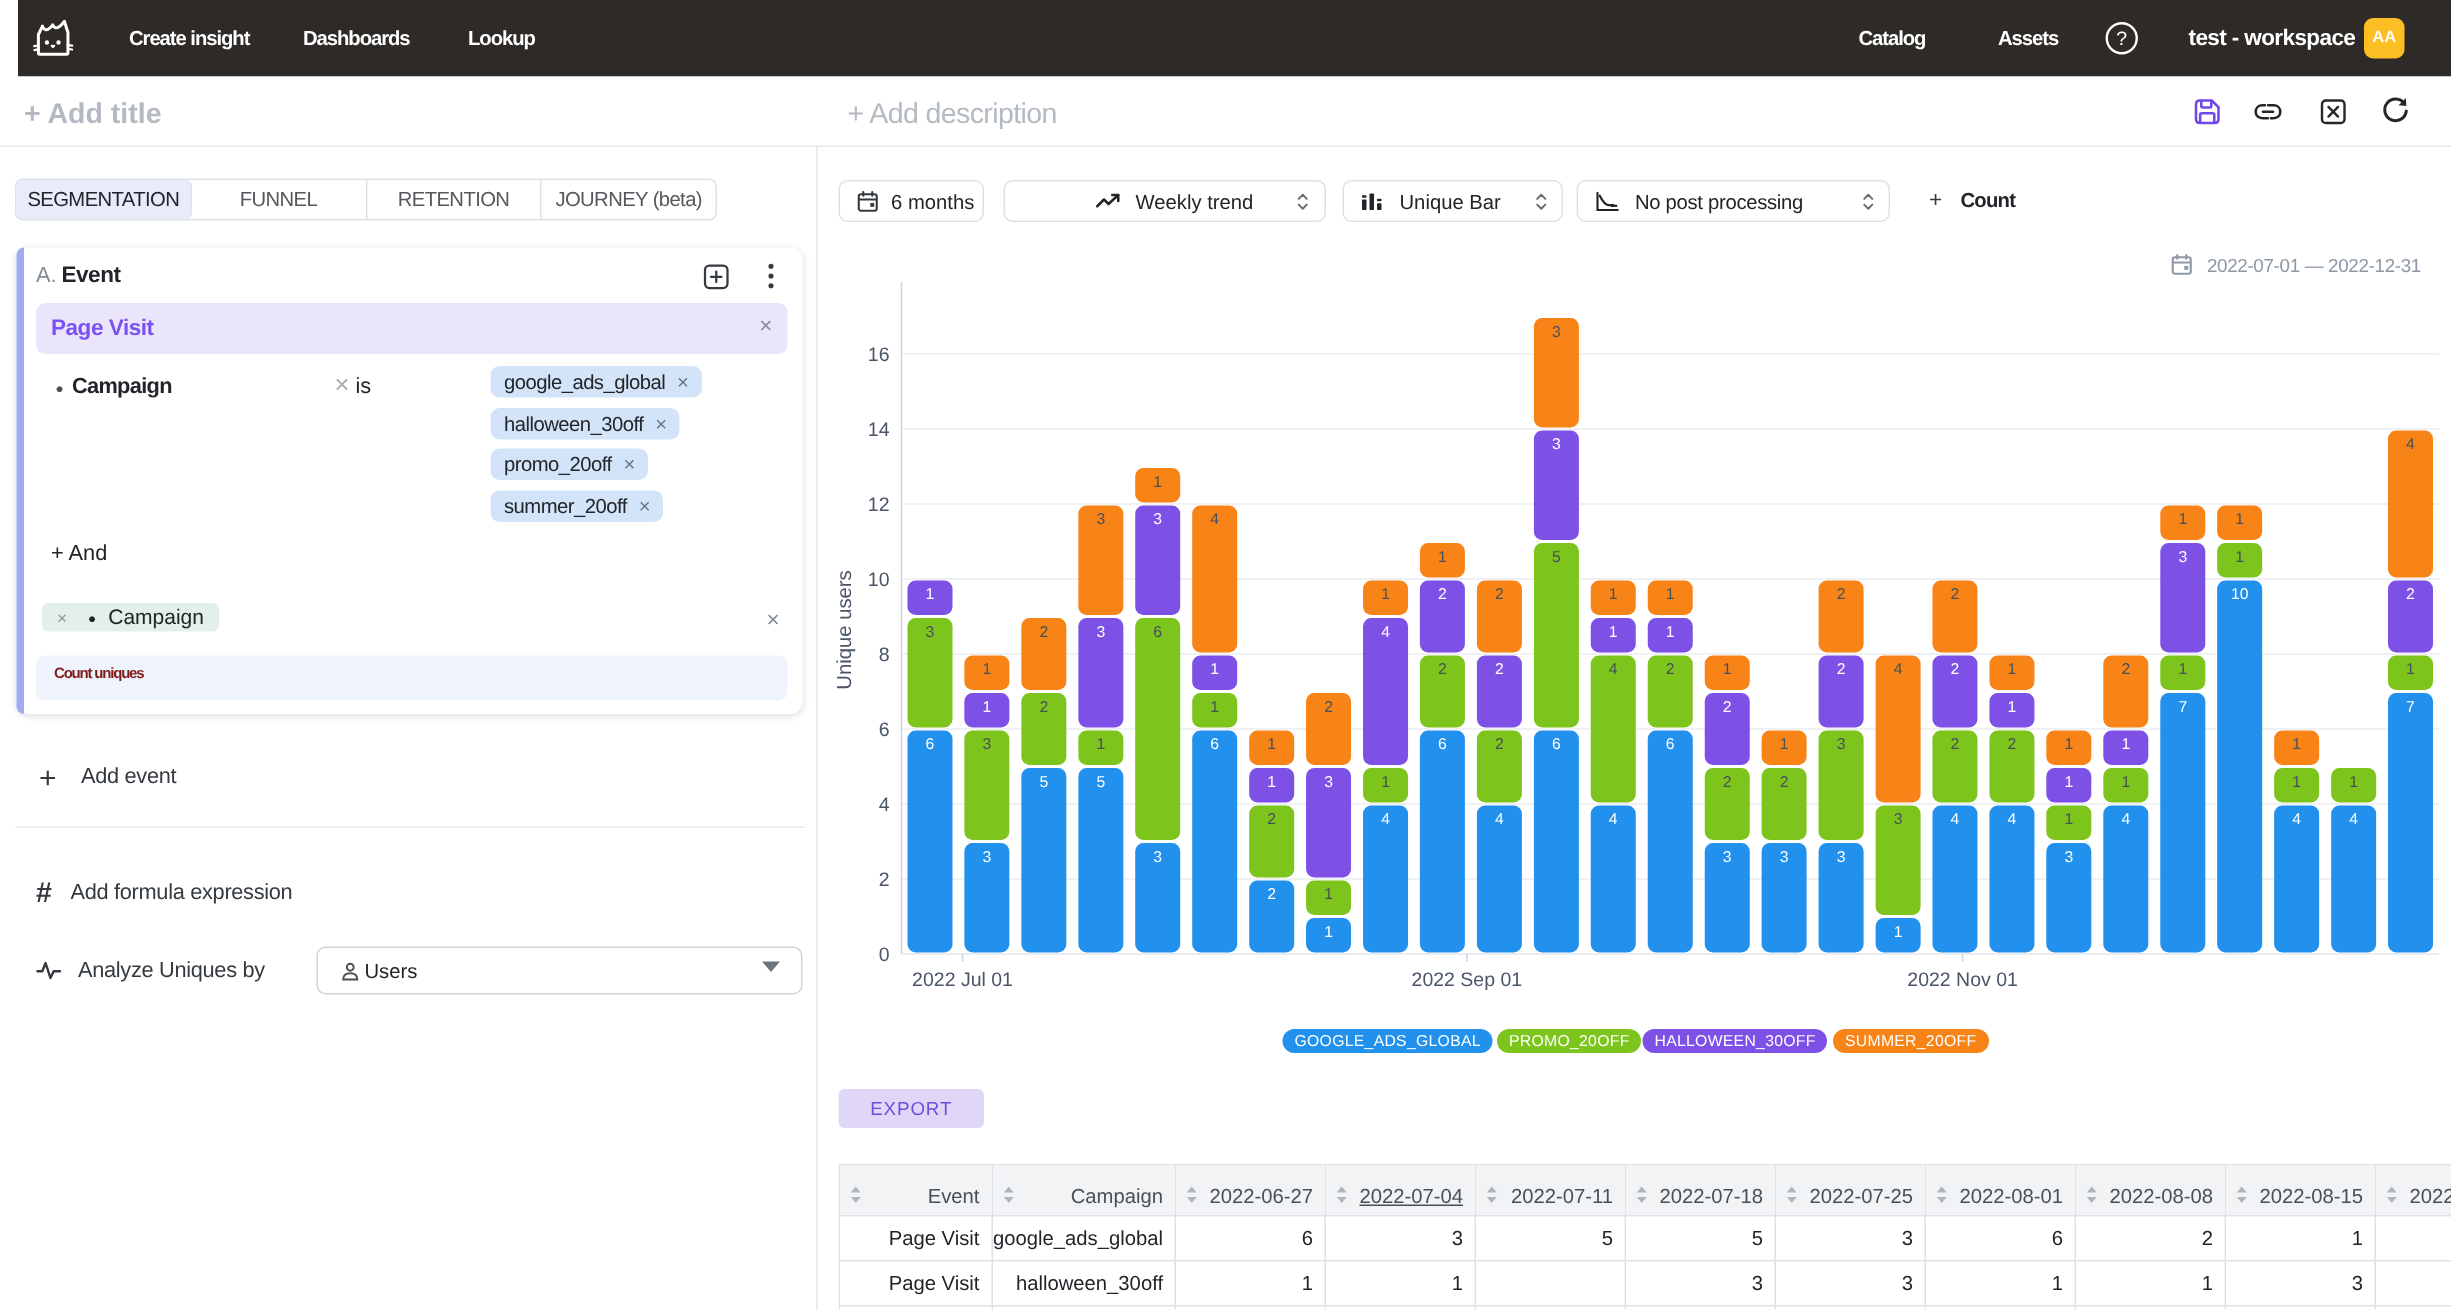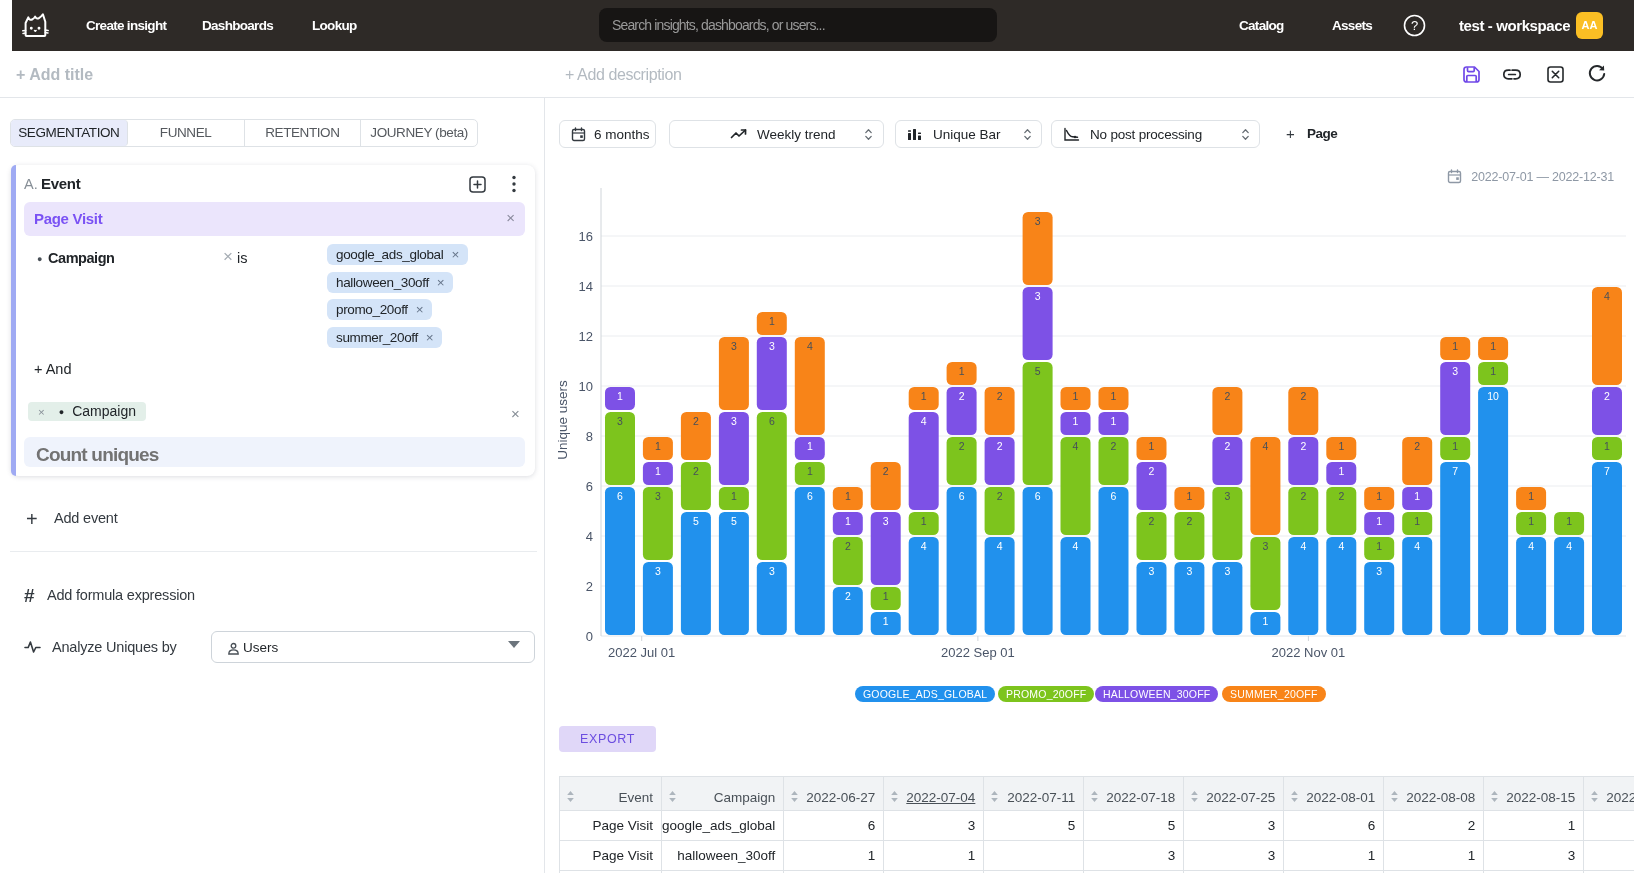--- a/index.html
+++ b/index.html
@@ -8,36 +8,36 @@
 
 .nav { position:absolute; left:12px; top:0; width:1634px; height:51px; background:#2e2a27; }
 .nav .logo { position:absolute; left:10px; top:13px; }
 .navlink { position:absolute; top:0; height:51px; line-height:51px; color:#fff; font-weight:bold; font-size:13.5px; letter-spacing:-0.7px; }
 .search { position:absolute; left:587px; top:8px; width:398px; height:34px; background:#171514; border-radius:8px;
   color:#9a9a9a; font-size:14px; letter-spacing:-0.85px; line-height:34px; padding-left:13px; }
 .avatar { position:absolute; left:1564px; top:12px; width:27px; height:27px; border-radius:6px; background:#fbbf24;
   color:#fff; font-weight:bold; font-size:11px; text-align:center; line-height:27px; }
 
 .subhdr { position:absolute; left:0; top:51px; width:1634px; height:47px; background:#fff; border-bottom:1px solid #e3e6ea; }
-.ghost { color:#b3bac1; font-size:16px; font-weight:bold; }
+.ghost { color:#b3bac1; font-size:19px; font-weight:bold; }
 .hicon { position:absolute; top:64px; width:20px; height:20px; display:flex; align-items:center; justify-content:center; }
 
 .lpanel { position:absolute; left:0; top:98px; width:545px; height:775px; background:#fff; border-right:1px solid #e3e6ea; }
 .tabs { position:absolute; left:10px; top:119px; width:468px; height:28px; border:1px solid #dee2e6; border-radius:5px;
   display:flex; background:#fff; }
 .tab { flex:1; text-align:center; font-size:13.5px; letter-spacing:-0.4px; color:#55595e; line-height:26px; border-right:1px solid #dee2e6; }
 .tab:last-child { border-right:none; }
 .tab.active { background:#e8ebfa; color:#212529; border-radius:4px; border-right:1px solid #dee2e6; margin:0; }
 .card { position:absolute; left:11px; top:165px; width:524px; height:311px; background:#fff; border-radius:8px;
   box-shadow:0 1px 5px rgba(60,64,90,.18); }
 .stripe { position:absolute; left:0; top:0; width:5px; height:311px; background:#9faaf3; border-radius:8px 0 0 8px; }
 .pv { position:absolute; left:13px; top:37px; width:501px; height:34px; background:#ebe5fc; border-radius:6px; }
 .pv .t { position:absolute; left:10px; top:8px; font-size:15px; font-weight:bold; letter-spacing:-0.3px; color:#7a52f4; }
 .cu { position:absolute; left:13px; top:272px; width:501px; height:30px; background:#eff3fc; border-radius:6px; }
-.cu .t { position:absolute; left:12px; top:7px; font-size:19px; font-weight:bold; letter-spacing:-0.8px; color:#737373; }
+.cu .t { position:absolute; left:12px; top:7px; font-size:10px; font-weight:bold; letter-spacing:-0.8px; color:#7f1d1d; }
 .tag { position:absolute; left:316px; height:21px; background:#d4e4f8; border-radius:6px; font-size:13.5px; letter-spacing:-0.35px; color:#212529;
   line-height:21px; padding:0 9px; white-space:nowrap; }
 .tag .x { color:#66758a; font-size:13.5px; margin-left:8px; }
 .chip { position:absolute; left:17px; top:237px; height:19px; background:#e3efe9; border-radius:4px; font-size:14px;
   color:#212529; line-height:19px; padding:0 10px; }
 .xg { color:#868e96; }
 .row-label { position:absolute; font-size:14.5px; color:#212529; }
 .item { position:absolute; font-size:14.5px; letter-spacing:-0.2px; color:#343a40; }
 
 .tbtn { position:absolute; top:120px; height:28px; border:1px solid #dee2e6; border-radius:6px; background:#fff;
@@ -61,21 +61,20 @@
   <div class="logo"><svg width="27" height="25" viewBox="0 0 27 25" fill="none" stroke="#ffffff" stroke-width="2.0" stroke-linejoin="round" stroke-linecap="round">
 <path d="M3.6,22.3 L3.6,10.0 L6.3,4.4 C7.0,6.6 8.6,7.3 10.1,6.5 C11.4,5.8 12.4,4.9 13.1,3.6 C13.9,5.5 15.5,6.0 16.9,5.2 C18.3,4.3 19.8,2.8 20.9,1.2 L23.3,8.7 L23.3,22.3 Q23.3,23.1 22.4,23.1 L4.5,23.1 Q3.6,23.1 3.6,22.3 Z"></path>
 <circle cx="9.3" cy="15.3" r="0.7" fill="#fff" stroke-width="1.5"></circle>
 <circle cx="17.0" cy="15.3" r="0.7" fill="#fff" stroke-width="1.5"></circle>
 <path d="M12.5,17.5 L13.3,18.3 L14.1,17.5" stroke-width="1.5"></path>
 <path d="M0.8,17.8 L3.6,17.4 M1.0,20.4 L3.6,19.9 M26.2,17.4 L23.3,17.1 M26.0,20.0 L23.3,19.6" stroke-width="1.5"></path>
 </svg></div>
   <div class="navlink" style="left:74px;">Create insight</div>
   <div class="navlink" style="left:190px;">Dashboards</div>
   <div class="navlink" style="left:300px;">Lookup</div>
-  <div class="search">Search insights, dashboards, or users...</div>
   <div class="navlink" style="left:1227px;font-size:13.5px;">Catalog</div>
   <div class="navlink" style="left:1320px;font-size:13.5px;">Assets</div>
   <div class="abs" style="left:1391px;top:14px;"><svg width="23" height="23" viewBox="0 0 23 23">
         <circle cx="11.5" cy="11.5" r="10" fill="none" stroke="#fff" stroke-width="1.6"></circle>
         <text x="11.5" y="16.2" text-anchor="middle" font-size="13" font-family="Liberation Sans, sans-serif" fill="#fff">?</text>
       </svg></div>
   <div class="navlink" style="left:1447px;font-size:15px;letter-spacing:-0.4px;">test - workspace</div>
   <div class="avatar">AA</div>
 </div>
 
@@ -220,21 +219,21 @@
     </span>
     <span style="margin-left:10px;letter-spacing:-0.2px;">No post processing</span>
     <span style="margin-left:auto;margin-right:9px;display:flex;">
       <svg width="9" height="13" viewBox="0 0 9 13" fill="none" stroke="#666d73" stroke-width="1.3" stroke-linecap="round" stroke-linejoin="round">
 <path d="M1.8,4.6 L4.5,1.8 L7.2,4.6"></path>
         <path d="M1.8,8.4 L4.5,11.2 L7.2,8.4"></path>
 </svg>
     </span>
   </div>
 <div class="abs" style="left:1286px;top:125px;font-size:15px;color:#343a40;">+</div>
-<div class="abs" style="left:1307px;top:126px;font-size:13.5px;letter-spacing:-0.5px;font-weight:bold;color:#212529;">Page</div>
+<div class="abs" style="left:1307px;top:126px;font-size:13.5px;letter-spacing:-0.5px;font-weight:bold;color:#212529;">Count</div>
 <div class="drange">
     <svg width="15" height="15" viewBox="0 0 15 15" fill="none" stroke="#8e98a5" stroke-width="1.4">
 <rect x="1.5" y="2.5" width="12" height="11" rx="1.5"></rect>
 <path d="M1.5,6 L13.5,6" stroke-width="1.2"></path>
 <path d="M4.5,1 L4.5,3.5 M10.5,1 L10.5,3.5" stroke-linecap="round"></path>
 <rect x="9.2" y="8.3" width="2.6" height="2.6" fill="#8e98a5" stroke="none"></rect>
 </svg>
     <span>2022-07-01 — 2022-12-31</span>
   </div>
 

